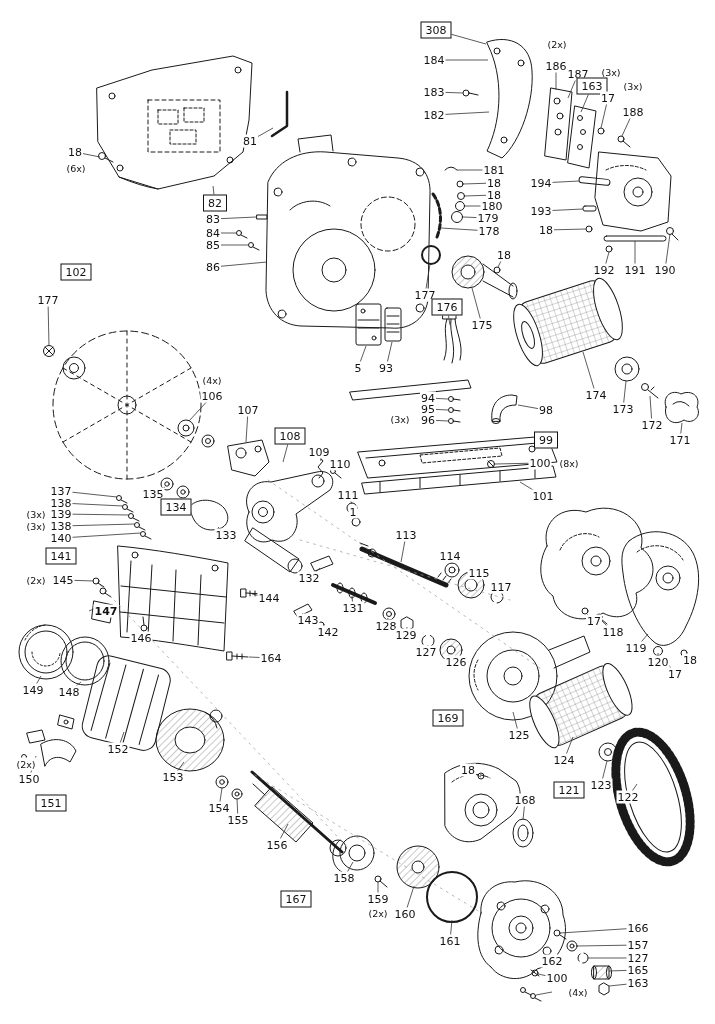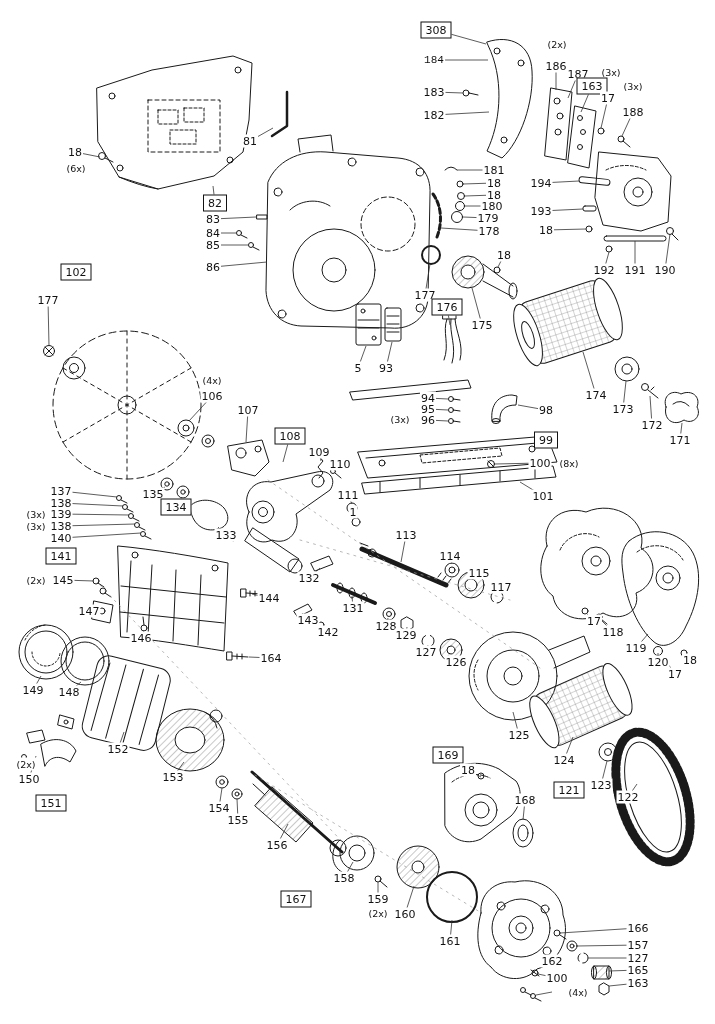--- a/index.html
+++ b/index.html
@@ -656,21 +656,21 @@
 <div class="labels">
       <div class="part-label" style="left: 75px; top: 152px;">18</div>
       <div class="part-label mult" style="left: 76px; top: 168px;">(6x)</div>
       <div class="part-label" style="left: 250px; top: 141px;">81</div>
       <div class="part-label boxed" style="left: 215px; top: 203px;">82</div>
       <div class="part-label" style="left: 213px; top: 219px;">83</div>
       <div class="part-label" style="left: 213px; top: 233px;">84</div>
       <div class="part-label" style="left: 213px; top: 245px;">85</div>
       <div class="part-label" style="left: 213px; top: 267px;">86</div>
       <div class="part-label boxed" style="left: 436px; top: 30px;">308</div>
-      <div class="part-label" style="left: 434px; top: 60px; font-family: Liberation Mono, monospace;">184</div>
+      <div class="part-label" style="left: 434px; top: 60px;">184</div>
       <div class="part-label" style="left: 434px; top: 92px;">183</div>
       <div class="part-label" style="left: 434px; top: 115px;">182</div>
       <div class="part-label mult" style="left: 557px; top: 44px;">(2x)</div>
       <div class="part-label" style="left: 556px; top: 66px;">186</div>
       <div class="part-label" style="left: 578px; top: 74px;">187</div>
       <div class="part-label mult" style="left: 611px; top: 72px;">(3x)</div>
       <div class="part-label boxed" style="left: 592px; top: 86px;">163</div>
       <div class="part-label" style="left: 608px; top: 98px;">17</div>
       <div class="part-label mult" style="left: 633px; top: 86px;">(3x)</div>
       <div class="part-label" style="left: 633px; top: 112px;">188</div>
@@ -721,21 +721,21 @@
       <div class="part-label" style="left: 61px; top: 491px;">137</div>
       <div class="part-label" style="left: 61px; top: 503px;">138</div>
       <div class="part-label mult" style="left: 36px; top: 514px;">(3x)</div>
       <div class="part-label" style="left: 61px; top: 514px;">139</div>
       <div class="part-label mult" style="left: 36px; top: 526px;">(3x)</div>
       <div class="part-label" style="left: 61px; top: 526px;">138</div>
       <div class="part-label" style="left: 61px; top: 538px;">140</div>
       <div class="part-label boxed" style="left: 61px; top: 556px;">141</div>
       <div class="part-label mult" style="left: 36px; top: 580px;">(2x)</div>
       <div class="part-label" style="left: 63px; top: 580px;">145</div>
-      <div class="part-label" style="left: 89px; top: 611px;">147</div>
+      <div class="part-label" style="left: 106px; top: 611px; font-weight: bold;">147</div>
       <div class="part-label" style="left: 141px; top: 638px;">146</div>
       <div class="part-label" style="left: 269px; top: 598px;">144</div>
       <div class="part-label" style="left: 308px; top: 620px;">143</div>
       <div class="part-label" style="left: 328px; top: 632px;">142</div>
       <div class="part-label" style="left: 406px; top: 535px;">113</div>
       <div class="part-label" style="left: 450px; top: 556px;">114</div>
       <div class="part-label" style="left: 479px; top: 573px;">115</div>
       <div class="part-label" style="left: 501px; top: 587px;">117</div>
       <div class="part-label" style="left: 309px; top: 578px;">132</div>
       <div class="part-label" style="left: 353px; top: 608px;">131</div>
@@ -764,21 +764,21 @@
       <div class="part-label" style="left: 378px; top: 899px;">159</div>
       <div class="part-label mult" style="left: 378px; top: 913px;">(2x)</div>
       <div class="part-label" style="left: 405px; top: 914px;">160</div>
       <div class="part-label" style="left: 450px; top: 941px;">161</div>
       <div class="part-label boxed" style="left: 296px; top: 899px;">167</div>
       <div class="part-label" style="left: 519px; top: 735px;">125</div>
       <div class="part-label" style="left: 564px; top: 760px;">124</div>
       <div class="part-label" style="left: 601px; top: 785px;">123</div>
       <div class="part-label" style="left: 628px; top: 797px;">122</div>
       <div class="part-label boxed" style="left: 569px; top: 790px;">121</div>
-      <div class="part-label boxed" style="left: 448px; top: 755px;">169</div>
+      <div class="part-label boxed" style="left: 448px; top: 718px;">169</div>
       <div class="part-label" style="left: 468px; top: 770px;">18</div>
       <div class="part-label" style="left: 525px; top: 800px;">168</div>
       <div class="part-label" style="left: 638px; top: 928px;">166</div>
       <div class="part-label" style="left: 638px; top: 945px;">157</div>
       <div class="part-label" style="left: 638px; top: 958px;">127</div>
       <div class="part-label" style="left: 638px; top: 970px;">165</div>
       <div class="part-label" style="left: 638px; top: 983px;">163</div>
       <div class="part-label" style="left: 557px; top: 978px;">100</div>
       <div class="part-label" style="left: 552px; top: 961px;">162</div>
       <div class="part-label mult" style="left: 578px; top: 992px;">(4x)</div>

